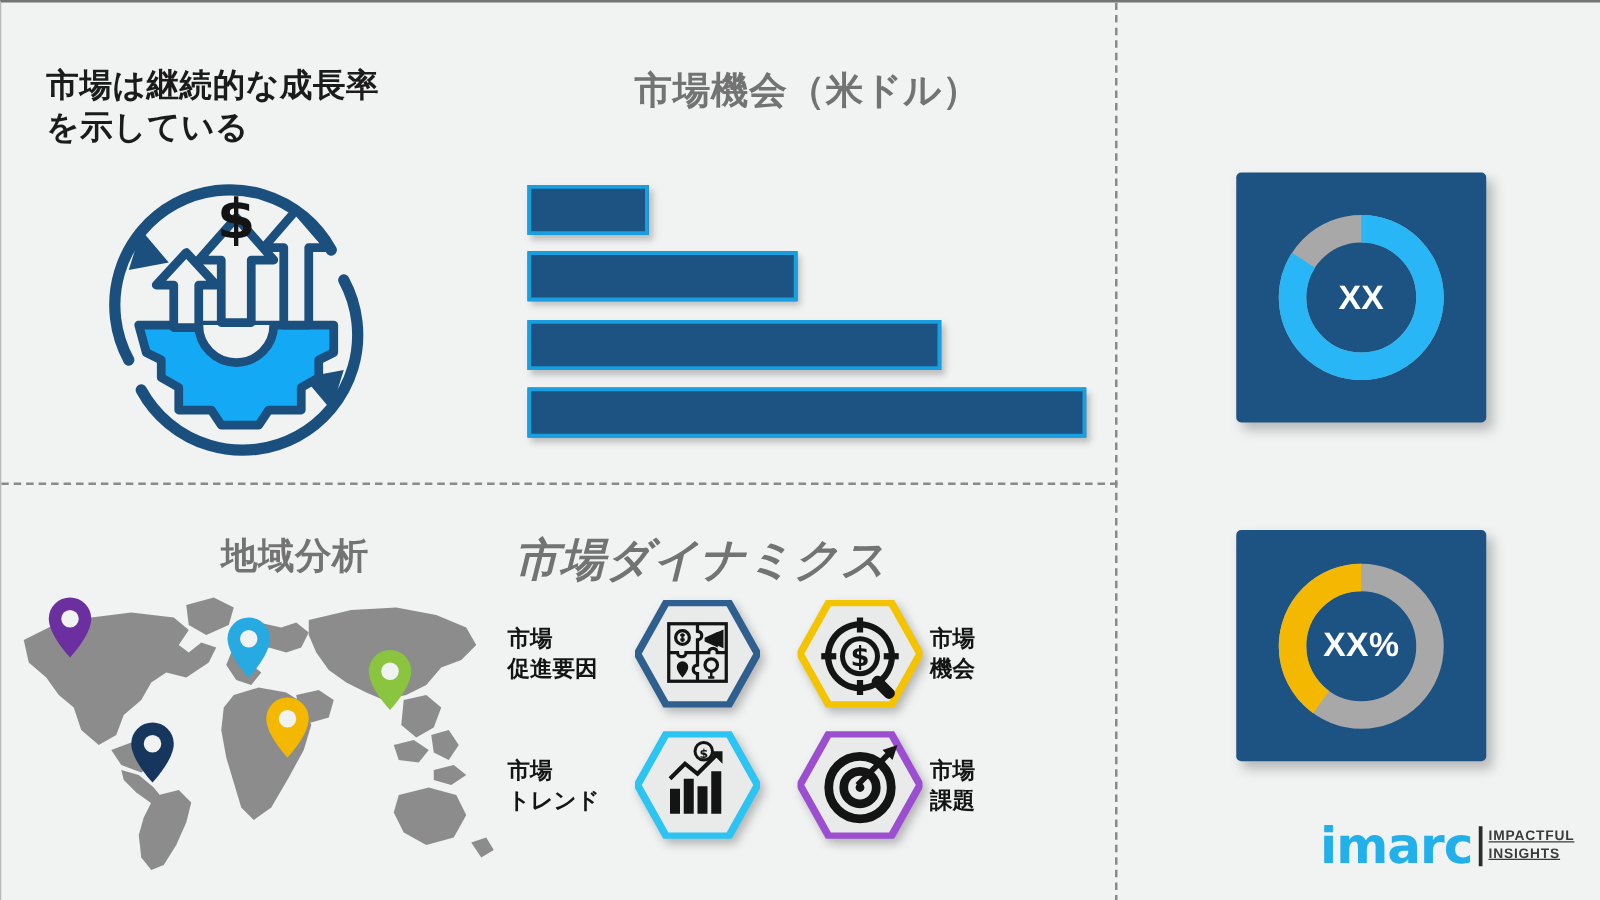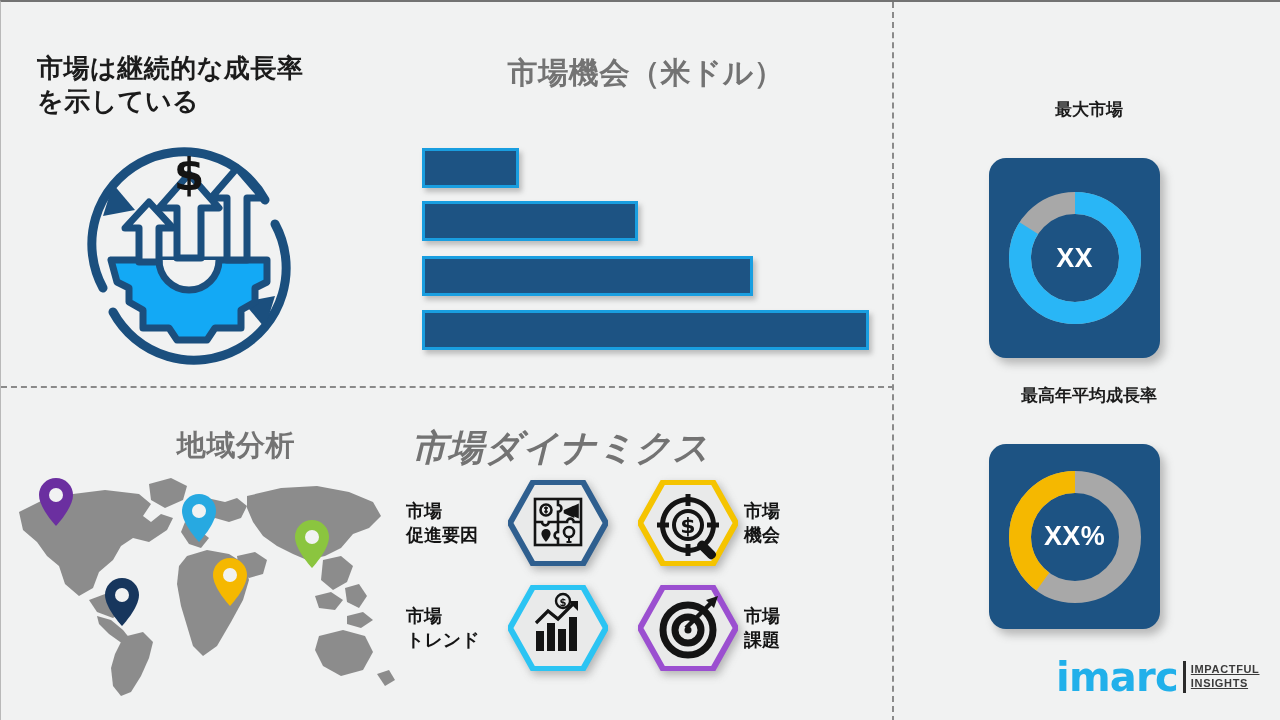--- a/index.html
+++ b/index.html
@@ -116,25 +116,25 @@
   .dyn-label.right-al { text-align: left; }
   .dyn-label.left-al  { text-align: left; }
   .hex-wrap {
     position: relative; width: 100px; height: 86px;
     filter: drop-shadow(3px 4px 4px rgba(80,80,80,0.38));
   }
 
   
   .kpi-card {
     position: absolute;
-    width: 171px; height: 200px;
-    border-radius: 17px;
+    width: 200px; height: 200px;
+    border-radius: 4px;
     background: #1d5383;
     box-shadow: 5px 6px 9px rgba(100,100,100,0.4);
-    display: flex; align-items: center; justify-content: center; margin-top: 20px;
+    display: flex; align-items: center; justify-content: center;
   }
   #kpi-card-1 { left: 988px; top: 136px; }
   #kpi-card-2 { left: 988px; top: 422px; height: 185px; }
   .donut { position: relative; width: 150px; height: 150px; }
   .donut svg { display: block; }
   .donut-label {
     position: absolute; inset: 0;
     display: flex; align-items: center; justify-content: center;
     color: #ffffff; font-weight: bold; font-size: 27px;
     letter-spacing: 0.01em;
@@ -341,33 +341,31 @@
             <path d="M-2 -2 L24 -28" stroke="#141414" stroke-width="4.5"></path>
             <path d="M18 -30 l12 -4 l-4 12 z" fill="#141414"></path>
           </g>
         </svg>
       </span>
       <span class="dyn-label left-al">市場
 課題</span>
     </div>
   </div>
 
-  <div class="kpi-heading" id="kpi-heading-1">最大市場</div>
 
   <div class="kpi-card" id="kpi-card-1">
     <div class="donut">
       <svg viewBox="0 0 150 150" width="150" height="150">
         <circle cx="75" cy="75" r="55" fill="none" stroke="#a8a8a8" stroke-width="22"></circle>
         <circle id="donut-1-arc" cx="75" cy="75" r="55" fill="none" stroke="#29b6f6" stroke-width="22" transform="rotate(-90 75 75)" stroke-linecap="butt" stroke-dasharray="290.2831611916969 55.29203070318039"></circle>
       </svg>
       <div class="donut-label">XX</div>
     </div>
   </div>
 
-  <div class="kpi-heading" id="kpi-heading-2">最高年平均成長率</div>
 
   <div class="kpi-card" id="kpi-card-2">
     <div class="donut">
       <svg viewBox="0 0 150 150" width="150" height="150">
         <circle cx="75" cy="75" r="55" fill="none" stroke="#a8a8a8" stroke-width="22"></circle>
         <circle id="donut-2-arc" cx="75" cy="75" r="55" fill="none" stroke="#f5b800" stroke-width="22" transform="rotate(-90 75 75) scale(1,-1) translate(0,-150)" stroke-linecap="butt" stroke-dasharray="138.2300767579509 207.34511513692635"></circle>
       </svg>
       <div class="donut-label">XX%</div>
     </div>
   </div>

